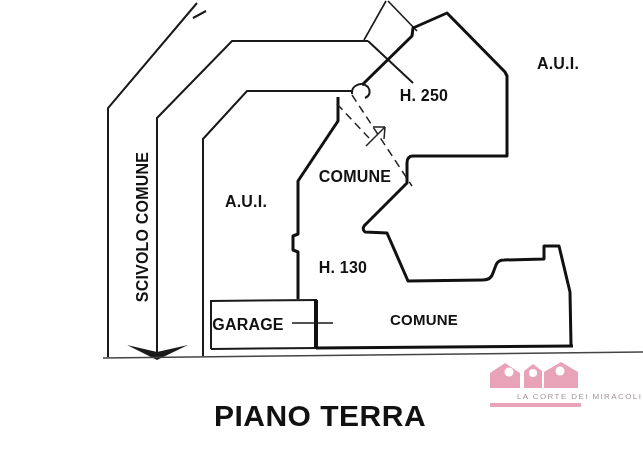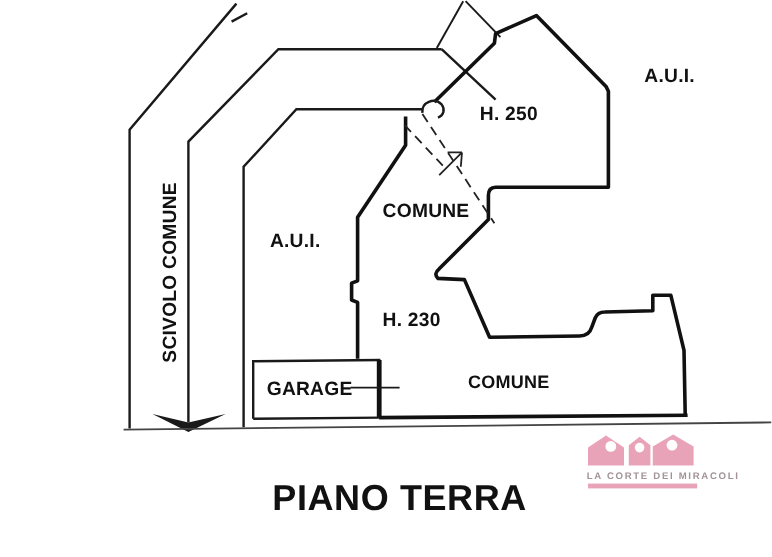--- a/index.html
+++ b/index.html
@@ -4,22 +4,22 @@
 <style>
   html,body{margin:0;padding:0;background:#fff;}
   #stage{position:relative;width:643px;height:464px;background:#fff;overflow:hidden;
          font-family:"Liberation Sans",sans-serif;}
   #plan-svg{position:absolute;left:0;top:0;}
   .lbl{position:absolute;transform:translate(-50%,-50%);color:#111;font-weight:bold;
        font-size:16px;white-space:nowrap;letter-spacing:.2px;}
   .lbl-small{font-size:15px;}
   .lbl-rot{transform:translate(-50%,-50%) rotate(-90deg);}
   #page-title{position:absolute;left:320px;top:416px;transform:translate(-50%,-50%);
-       font-size:30px;font-weight:bold;color:#111;letter-spacing:.5px;margin-left:13px;}
-  #logo-text{position:absolute;left:489px;top:392px;width:95px;font-size:8px;font-weight:bold;
+       font-size:30px;font-weight:bold;color:#111;letter-spacing:.5px;}
+  #logo-text{position:absolute;left:517px;top:392px;width:95px;font-size:8px;font-weight:normal;
        color:#a39399;letter-spacing:1.4px;white-space:nowrap;}
   #logo-bar{position:absolute;left:490px;top:403px;width:91px;height:4px;background:#e9a3b8;}
 </style>
 </head>
 <body>
 
 <div id="stage">
 
   <svg id="plan-svg" width="643" height="464" viewBox="0 0 643 464">
 
@@ -64,22 +64,22 @@
       <circle cx="533" cy="373" r="4" fill="#fff"></circle>
       <circle cx="560" cy="371" r="4.5" fill="#fff"></circle>
     </g>
   </svg>
 
   <div class="lbl lbl-rot" style="left:143px;top:227px;">SCIVOLO COMUNE</div>
   <div class="lbl" style="left:246px;top:202px;">A.U.I.</div>
   <div class="lbl" style="left:558px;top:64px;">A.U.I.</div>
   <div class="lbl" style="left:424px;top:96px;">H. 250</div>
   <div class="lbl" style="left:355px;top:177px;">COMUNE</div>
-  <div class="lbl" style="left:343px;top:268px;">H. 230</div>
+  <div class="lbl" style="left:343px;top:268px;">H. 130</div>
   <div class="lbl lbl-small" style="left:424px;top:319px;">COMUNE</div>
-  <div class="lbl" style="left:248px;top:325px;padding-left:20px;">GARAGE</div>
+  <div class="lbl" style="left:248px;top:325px;">GARAGE</div>
 
   <div id="page-title">PIANO TERRA</div>
 
   <div id="logo-text">LA CORTE DEI MIRACOLI</div>
   <div id="logo-bar"></div>
 
 </div>
 
 </body></html>

